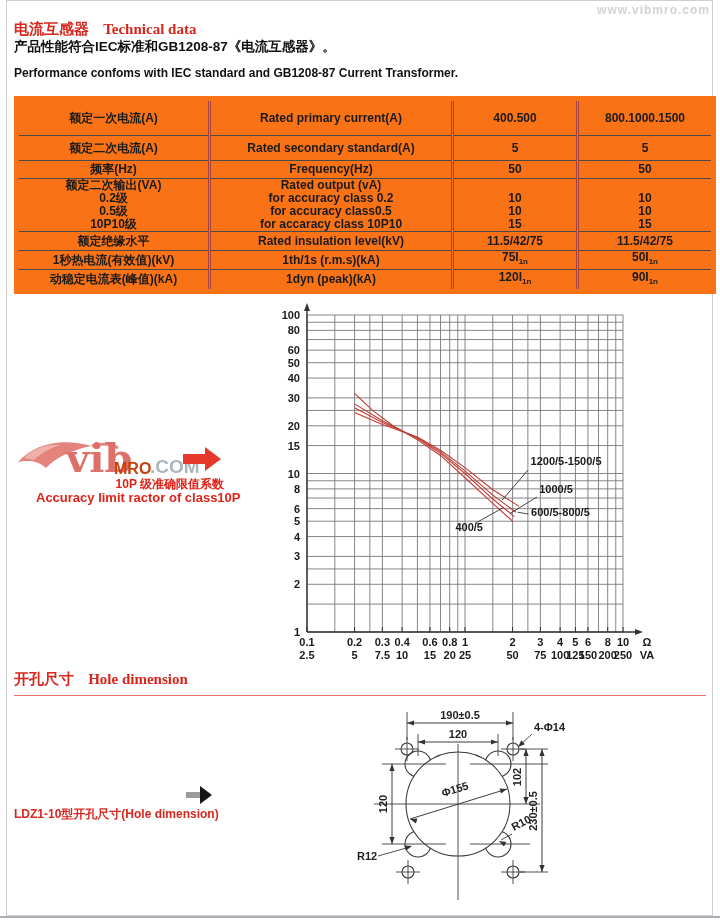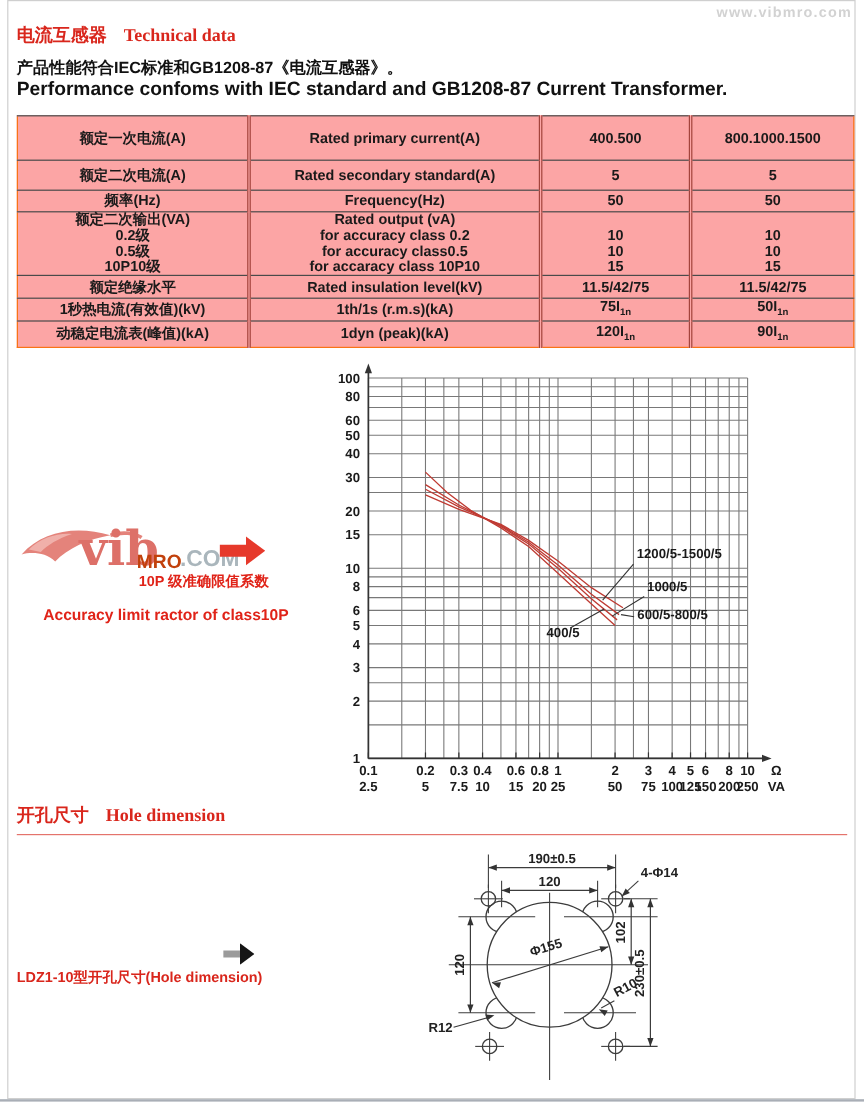--- a/index.html
+++ b/index.html
@@ -4,39 +4,39 @@
 <style>
   html,body{margin:0;padding:0;background:#e8e8e8;}
   #page{position:relative;width:720px;height:921px;background:#ffffff;overflow:hidden;
         font-family:"Liberation Sans",sans-serif;}
   #frame{position:absolute;left:6px;top:0;right:7px;bottom:5px;border:1px solid #cfcfcf;pointer-events:none;}
   #bottombar{position:absolute;left:0;bottom:3px;width:720px;height:2px;background:#a9aeb6;}
   .abs{position:absolute;}
   #watermark{top:3px;right:10px;font-size:12px;font-weight:bold;color:#d2d2d2;letter-spacing:1px;}
   .sec-title{font-size:15px;font-weight:bold;color:#d9261c;white-space:nowrap;}
   .sec-title .en{margin-left:10px;font-family:Liberation Serif, serif;}
-  #intro-zh{left:14px;top:48px;font-size:13.5px;font-weight:bold;color:#111;}
-  #intro-en{left:14px;top:66px;font-size:16px;font-weight:600;color:#111;}
+  #intro-zh{left:14px;top:38px;font-size:13.5px;font-weight:bold;color:#111;}
+  #intro-en{left:14px;top:66px;font-size:12px;font-weight:600;color:#111;}
   #spec-table{left:14px;top:96px;}
-  table{border-collapse:collapse;table-layout:fixed;width:697px;background:#fca5a5;border:1px solid #f97316;}
+  table{border-collapse:collapse;table-layout:fixed;width:697px;background:#f97316;border:5px solid #f97316;}
   td{border-top:1px solid #4a4a4a;font-size:12px;font-weight:bold;color:#1a1a1a;
      text-align:center;vertical-align:middle;padding:0;line-height:13px;}
   td+td{border-left:3px double #a4443c;}
   td sub{font-size:8px;}
   #chart-wrap{left:258px;top:300px;width:412px;height:368px;}
   svg text{font-family:"Liberation Sans",sans-serif;}
   .chart-tick{font-size:11px;font-weight:bold;fill:#1a1a1a;}
   .chart-anno{font-size:11px;font-weight:bold;fill:#1a1a1a;}
   #logo-wrap{left:14px;top:434px;width:250px;height:84px;}
   #logo-script{position:absolute;left:52px;top:0px;font-family:"DejaVu Serif",serif;
                font-weight:bold;font-size:40px;color:#dd7068;}
   #logo-mro{position:absolute;left:100px;top:26px;font-size:16px;font-weight:bold;color:#c2410c;}
   #logo-com{position:absolute;left:136px;top:22px;font-size:19px;font-weight:bold;color:#aab6bc;}
   #anno-zh{left:92px;top:476px;width:132px;font-size:12px;font-weight:bold;color:#e02318;text-align:right;}
-  #anno-en{left:36px;top:505px;font-size:13px;font-weight:bold;color:#e02318;}
+  #anno-en{left:36px;top:490px;font-size:13px;font-weight:bold;color:#e02318;}
   #hole-title{left:14px;top:670px;}
   #hole-underline{left:14px;top:695px;width:692px;height:1px;background:#e4736c;}
   #hole-caption{left:14px;top:806px;font-size:12px;font-weight:bold;color:#d9261c;}
   #hole-arrow{left:186px;top:786px;}
   #red-arrow{left:183px;top:446px;}
   #hole-svg-wrap{left:330px;top:700px;width:340px;height:220px;}
   .dim-text{font-size:11px;font-weight:bold;fill:#222;}
 </style>
 </head>
 <body>

